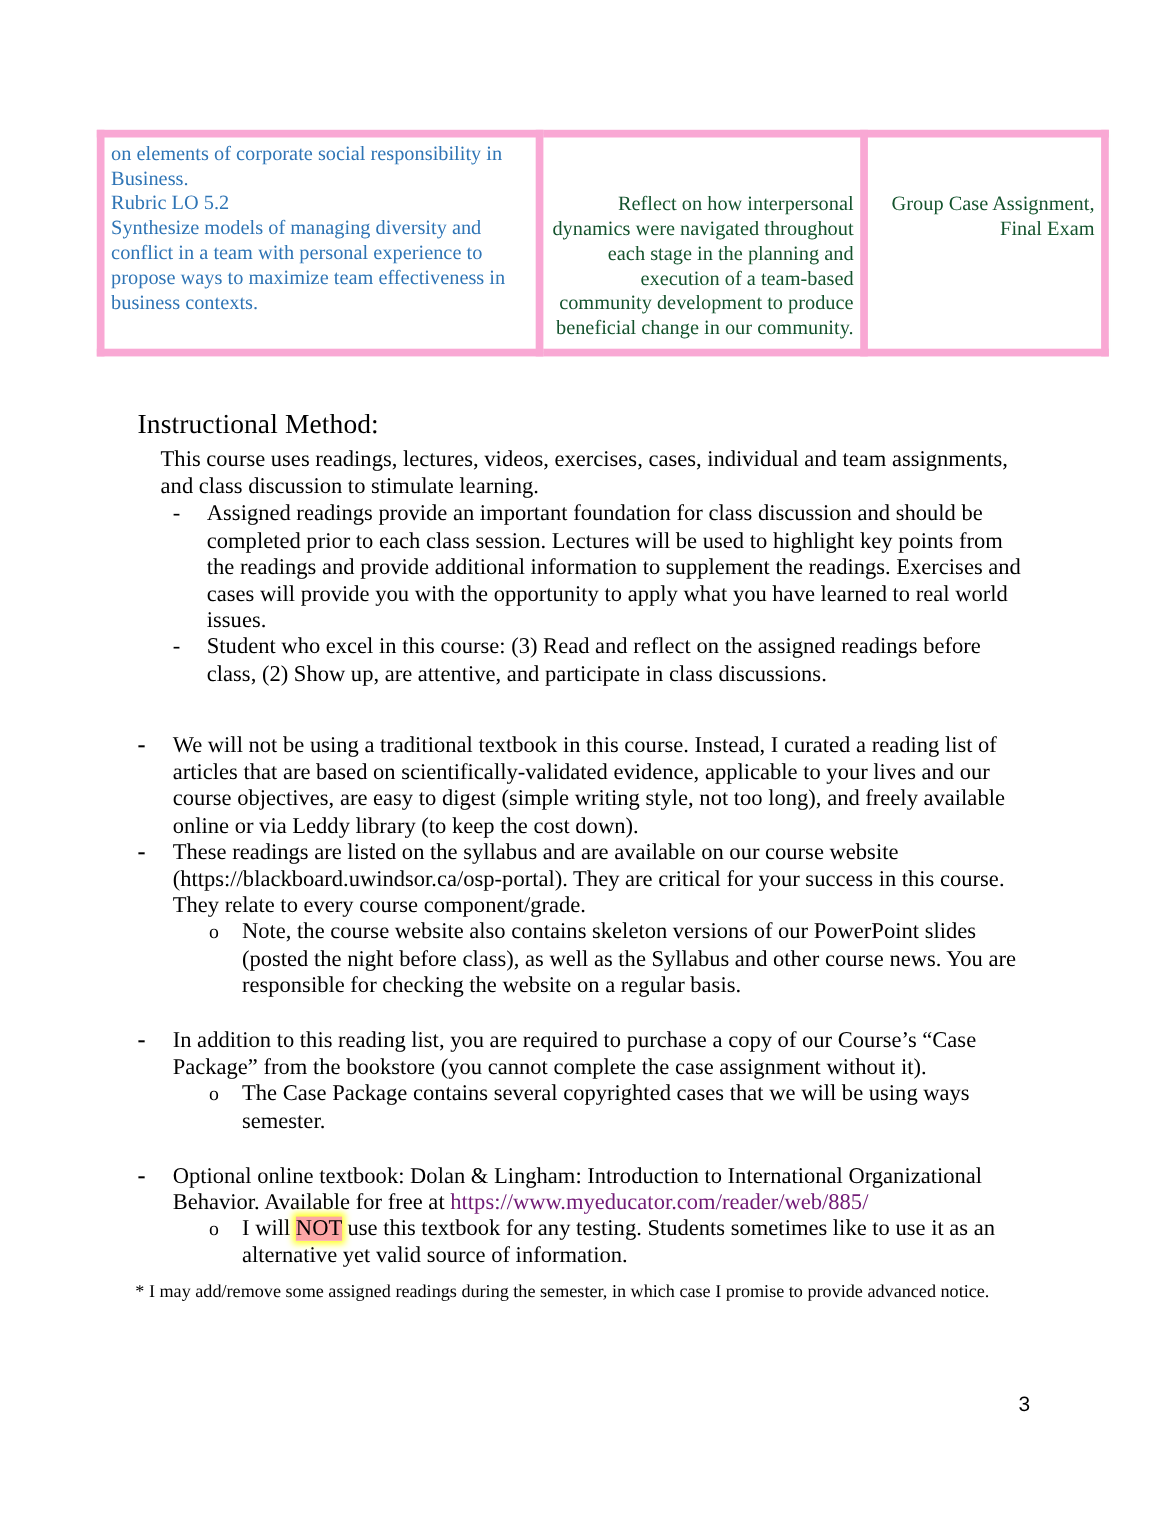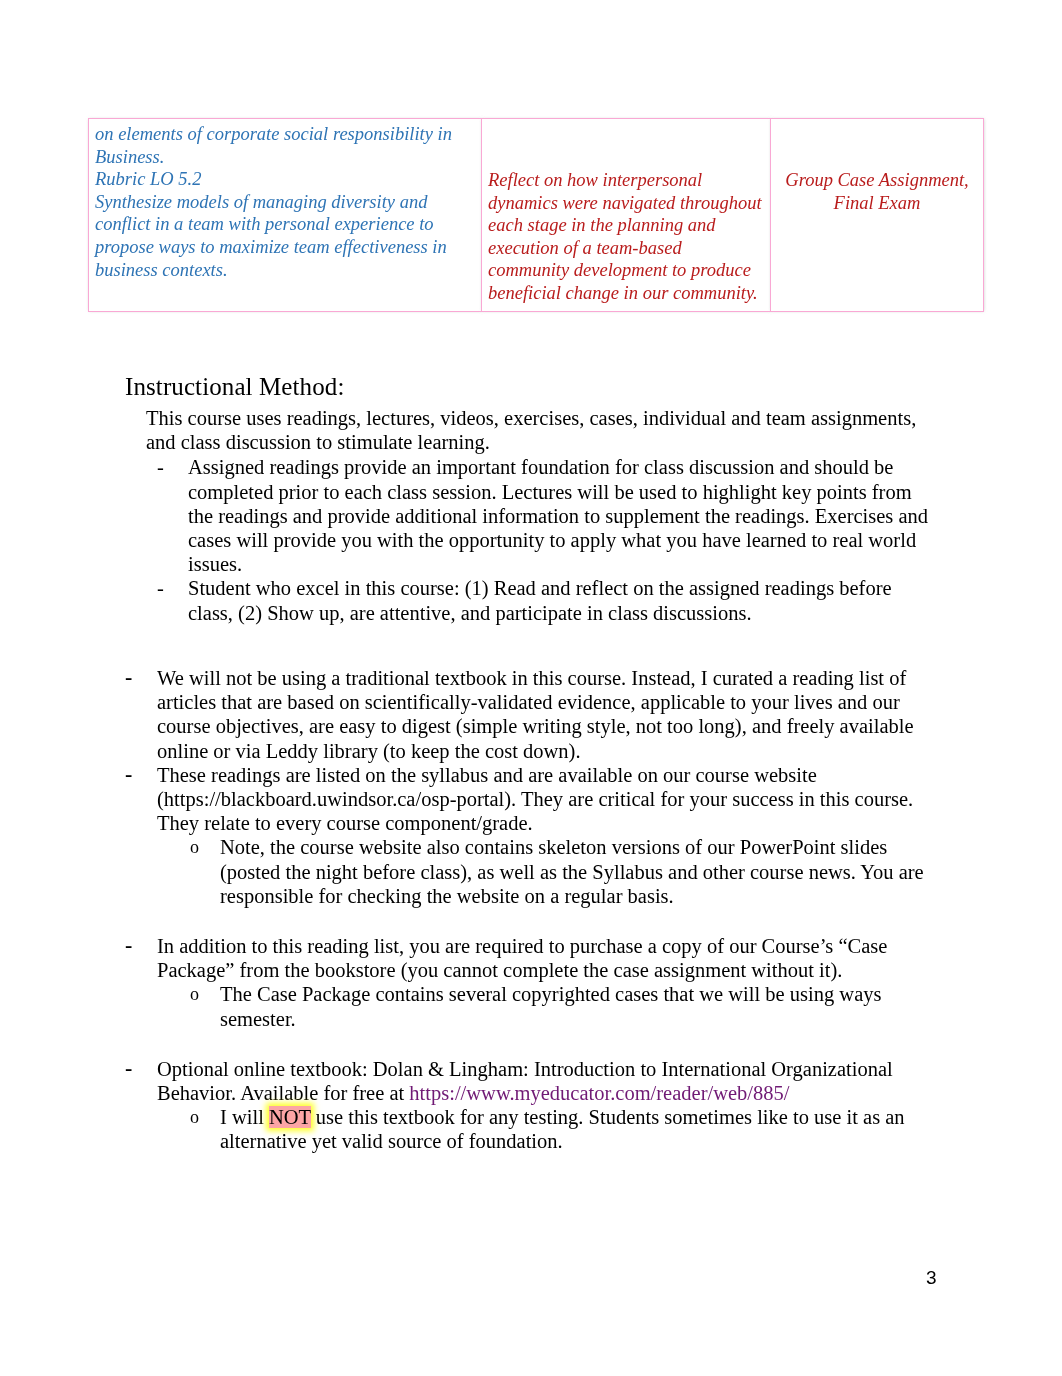--- a/index.html
+++ b/index.html
@@ -27,38 +27,38 @@
     position: absolute;
     left: 88px;
     top: 118px;
     width: 856px;
     border-collapse: collapse;
     table-layout: fixed;
   }
   .lo-table td {
     vertical-align: top;
     padding: 4px 6px 6px 6px;
-    border: 1px solid #f9a8d4;
+    border: 7px solid #f9a8d4;
     box-shadow: 0 0 3px rgba(170,170,170,0.55);
     background: #ffffff;
-    font-style: italic;
   }
   .col-a { width: 380px; }
   .col-b { width: 276px; }
   .col-c { width: 200px; }
 
   .lo-blue {
     color: #2E74B5;
     font-size: 18.5px;
     line-height: 22.6px;
   }
   .lo-black {
-    color: #b91c1c;
+    color: #14532d;
     font-size: 18.5px;
     line-height: 22.6px;
+    text-align: right;
   }
   .cell-b-inner { padding-top: 46px; }
   .cell-c-inner {
     padding-top: 46px;
     text-align: center;
   }
   .cell-a-inner { padding-top: 0px; }
 
   
   .section {
@@ -169,21 +169,21 @@
     <h2 class="heading">Instructional Method:</h2>
     <p class="para" id="im-intro">This course uses readings, lectures, videos, exercises, cases, individual and team assignments, and class discussion to stimulate learning.</p>
 
     <div class="im-list">
       <div class="bl">
         <span class="mk">-</span>
         <span class="tx">Assigned readings provide an important foundation for class discussion and should be completed prior to each class session. Lectures will be used to highlight key points from the readings and provide additional information to supplement the readings. Exercises and cases will provide you with the opportunity to apply what you have learned to real world issues.</span>
       </div>
       <div class="bl">
         <span class="mk">-</span>
-        <span class="tx">Student who excel in this course: (1) Read and reflect on the assigned readings before class, (2) Show up, are attentive, and participate in class discussions.</span>
+        <span class="tx">Student who excel in this course: (3) Read and reflect on the assigned readings before class, (2) Show up, are attentive, and participate in class discussions.</span>
       </div>
     </div>
   </div>
 
   <div class="section" id="readings">
 
     <div class="rd-list">
 
       <div class="bl">
         <span class="mk">-</span>
@@ -219,22 +219,23 @@
       <div class="gap-md"></div>
 
       <div class="bl">
         <span class="mk">-</span>
         <span class="tx"><span>Optional online textbook: Dolan &amp; Lingham: Introduction to International Organizational Behavior. Available for free at </span><a class="link" href="#">https://www.myeducator.com/reader/web/885/</a></span>
       </div>
 
       <div class="sub-list">
         <div class="bl">
           <span class="mk">o</span>
-          <span class="tx"><span>I will </span><span class="hl">NOT</span><span> use this textbook for any testing. Students sometimes like to use it as an alternative yet valid source of foundation.</span></span>
+          <span class="tx"><span>I will </span><span class="hl">NOT</span><span> use this textbook for any testing. Students sometimes like to use it as an alternative yet valid source of information.</span></span>
         </div>
       </div>
 
+      <div class="footnote">* I may add/remove some assigned readings during the semester, in which case I promise to provide advanced notice.</div>
     </div>
   </div>
 
   <div class="page-number">3</div>
 
 </div>
 
 </body></html>

